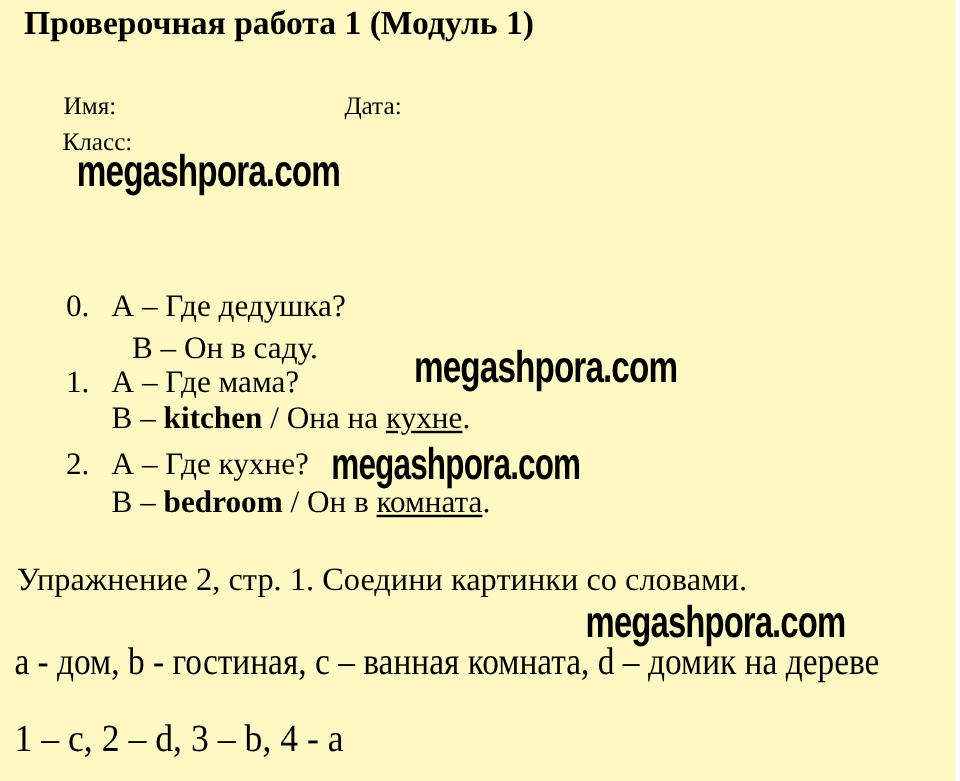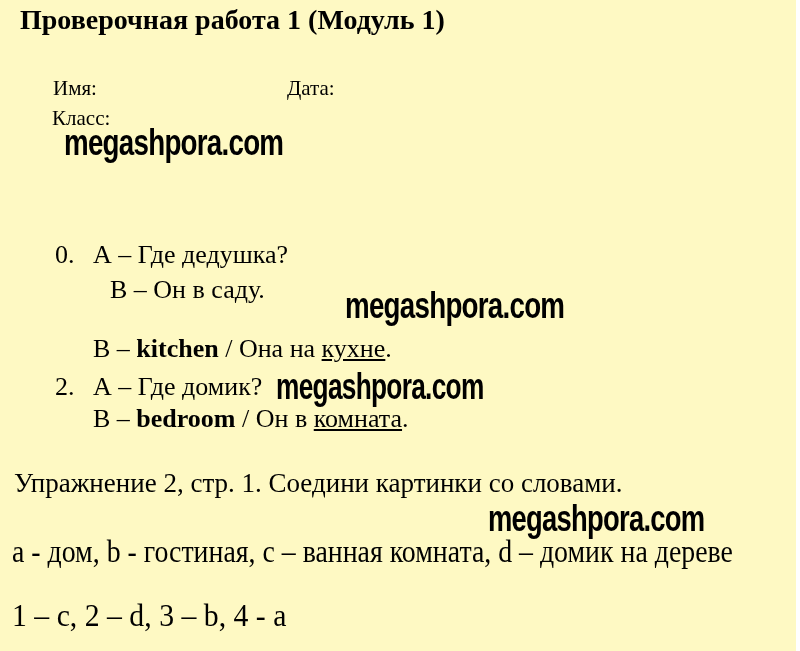--- a/index.html
+++ b/index.html
@@ -40,26 +40,29 @@
   <div class="wm" style="left:64px; top:124px; transform:scaleX(0.75);">megashpora.com</div>
 
 
   <div class="line item" style="left:55px; top:242px;">
     <span class="item-num">0.</span><span>А – Где дедушка?</span>
   </div>
   <div class="line item" style="left:110px; top:277px;">
     <span>В – Он в саду.</span><span class="bold"></span><span></span><span class="und"></span><span></span>
   </div>
 
+  <div class="line item" style="left:55px; top:306px;">
+    <span class="item-num">1.</span><span>А – Где мама?</span>
+  </div>
   <div class="line item" style="left:93px; top:336px;">
     <span>В – </span><span class="bold">kitchen</span><span> / Она на </span><span class="und">кухне</span><span>.</span>
   </div>
 
   <div class="line item" style="left:55px; top:374px;">
-    <span class="item-num">2.</span><span>А – Где домик?</span>
+    <span class="item-num">2.</span><span>А – Где кухне?</span>
   </div>
   <div class="line item" style="left:93px; top:406px;">
     <span>В – </span><span class="bold">bedroom</span><span> / Он в </span><span class="und">комната</span><span>.</span>
   </div>
 
   <div class="wm" style="left:345px; top:287px; transform:scaleX(0.75);">megashpora.com</div>
   <div class="wm" style="left:276px; top:368px; transform:scaleX(0.71);">megashpora.com</div>
 
   <div class="line ex-heading" style="left:14px; top:470px;">Упражнение 2, стр. 1. Соедини картинки со словами.</div>
 

